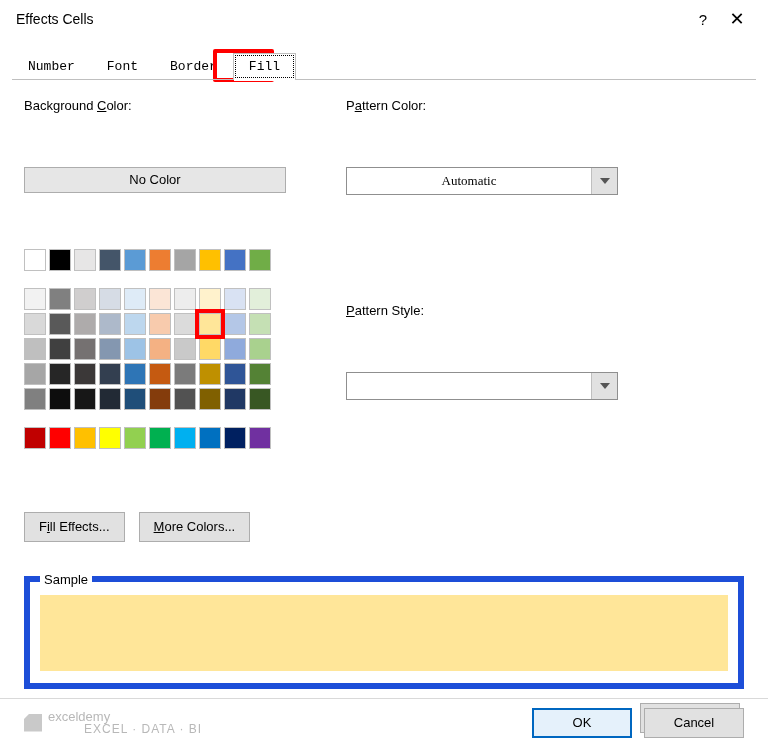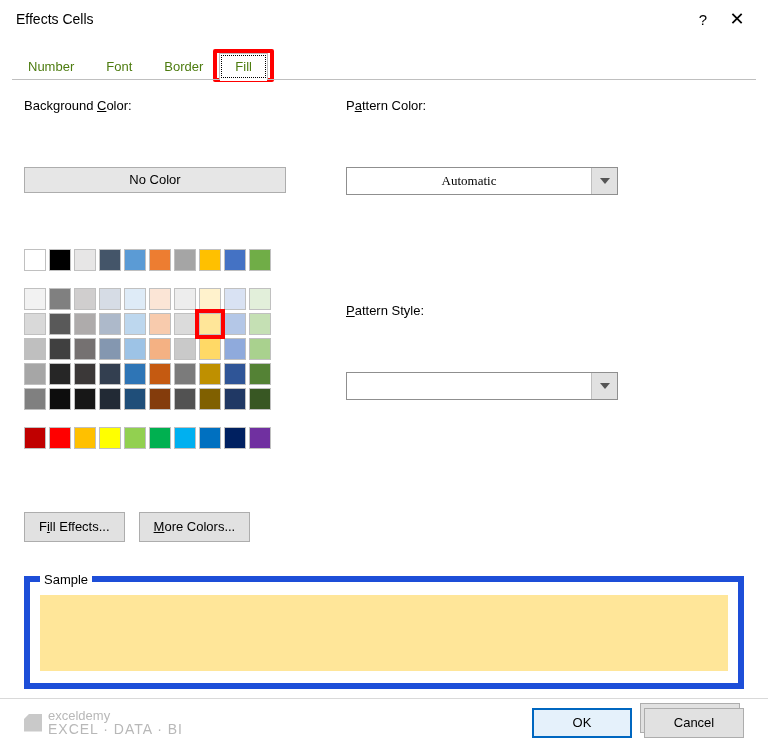--- a/index.html
+++ b/index.html
@@ -4,21 +4,21 @@
 <style>
   * { box-sizing: border-box; font-family: "Segoe UI", Tahoma, sans-serif; font-size: 13px; }
   body { margin: 0; background: #fff; width: 768px; height: 746px; position: relative; }
   .dialog { width: 768px; height: 746px; display: flex; flex-direction: column; }
   .titlebar { display: flex; align-items: center; height: 38px; padding: 0 14px 0 16px; }
   .titlebar-title { flex: 1; font-size: 14px; }
   .titlebar-help { width: 34px; text-align: center; font-size: 15px; color: #000; cursor: pointer; }
   .titlebar-close { width: 34px; text-align: center; font-size: 18px; color: #000; cursor: pointer; }
   .tab-row { display: flex; align-items: flex-end; height: 30px; padding: 0 12px; position: relative; margin-top: 12px; }
   .tab-row::after { content:""; position:absolute; left:12px; right:12px; bottom:0; border-bottom:1px solid #bfbfbf; }
-  .tab { padding: 5px 15px 6px; border: 1px solid transparent; border-bottom: none; color: #4d7c0f; cursor: pointer; position: relative; }
+  .tab { padding: 5px 15px 6px; border: 1px solid transparent; border-bottom: none; color: #000000; cursor: pointer; position: relative; font-family: Liberation Mono, monospace; }
   .tab.active { border-color: #bfbfbf; background: #fff; z-index: 2; outline: 1px dotted #000; outline-offset: -3px; }
   .tab.active::after { content:""; position:absolute; left:0; right:0; bottom:-1px; height:2px; background:#fff; }
   .tab-highlight { position: absolute; border: 4px solid #f00; pointer-events: none; border-radius: 2px; }
   .content { flex:1; padding: 18px 24px 0 24px; display:flex; gap: 60px; position: relative; }
   .col { display:flex; flex-direction:column;gap:48px; }
   .label { margin-bottom: 6px; }
   .ul { text-decoration: underline; }
   .nocolor-btn { width: 262px; height: 26px; border:1px solid #adadad; background:#e6e6e6; text-align:center; line-height:24px; cursor:pointer; margin-bottom:8px; }
   .swatch-grid { position: relative; width: 262px; }
   .swatch-row { display:flex; gap:3px; margin-bottom:3px; }
@@ -31,21 +31,21 @@
   .combo-text { flex:1; text-align:center;font-family:Liberation Serif, serif; }
   .combo-arrow { width:26px; height:100%; border-left:1px solid #bfbfbf; background:#e1e1e1; display:flex; align-items:center; justify-content:center; }
   .chev { width:0; height:0; border-left:5px solid transparent; border-right:5px solid transparent; border-top:6px solid #555; }
   .sample-section { position:absolute; left:24px; right:24px; top:496px; }
   .fieldset { border:6px solid #1d4ed8; padding:8px 10px 12px 10px; }
   .fieldset-label { position:relative; top:-18px; background:#fff; padding:0 4px; display:inline-block; }
   .sample-box { width:100%; height:76px; margin-top:-10px; }
   .clear-row { display:flex; justify-content:flex-end; margin-top:14px; padding-right:4px; }
   .footer { position:absolute; left:0; right:0; bottom:0; height:48px; border-top:1px solid #d9d9d9; display:flex; align-items:center; justify-content:space-between; padding:0 24px; }
   .watermark { display:flex; align-items:center; gap:6px; color:#b8b8b8; font-size:12px; }
-  .watermark-sub { font-size:14px; letter-spacing:1px; margin-top:-2px; }
+  .watermark-sub { font-size:12px; letter-spacing:1px; margin-top:-2px;margin-left:36px; }
   .wm-icon { width:18px; height:18px; background:#c9c9c9; clip-path: polygon(30% 0, 100% 0, 100% 100%, 0 100%, 0 30%); }
   .footer-btns { display:flex; gap:12px; }
   .ok-btn { width:100px; height:30px; border:2px solid #0067c0; background:#e5f1fb; text-align:center; line-height:26px; cursor:pointer; }
   .plain-btn { width:100px; height:30px; border:1px solid #adadad; background:#e1e1e1; text-align:center; line-height:28px; cursor:pointer; }
 </style>
 </head>
 <body>
 
 <div class="dialog">
 

